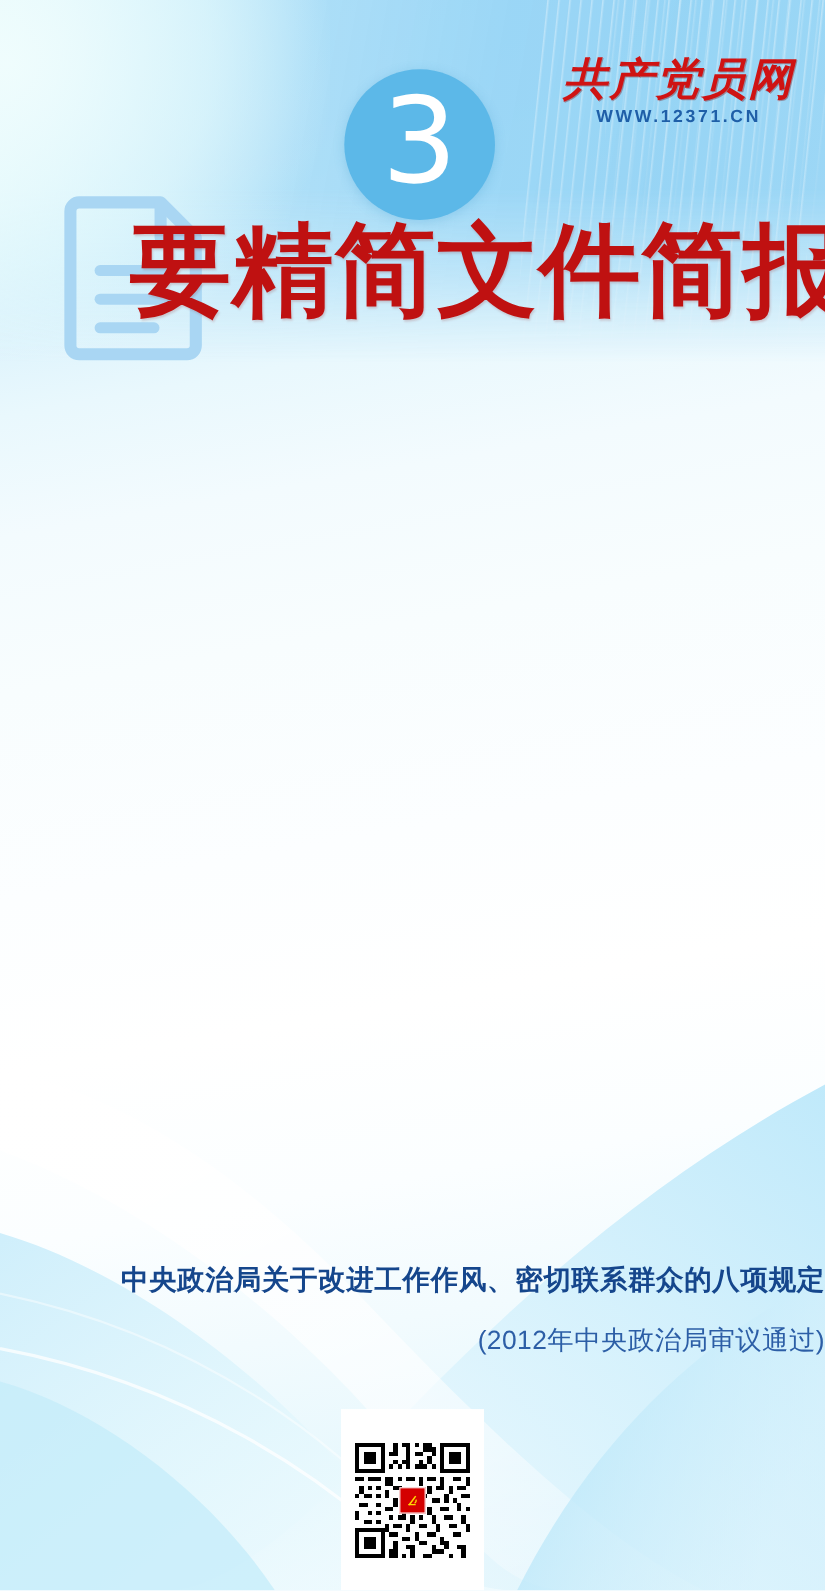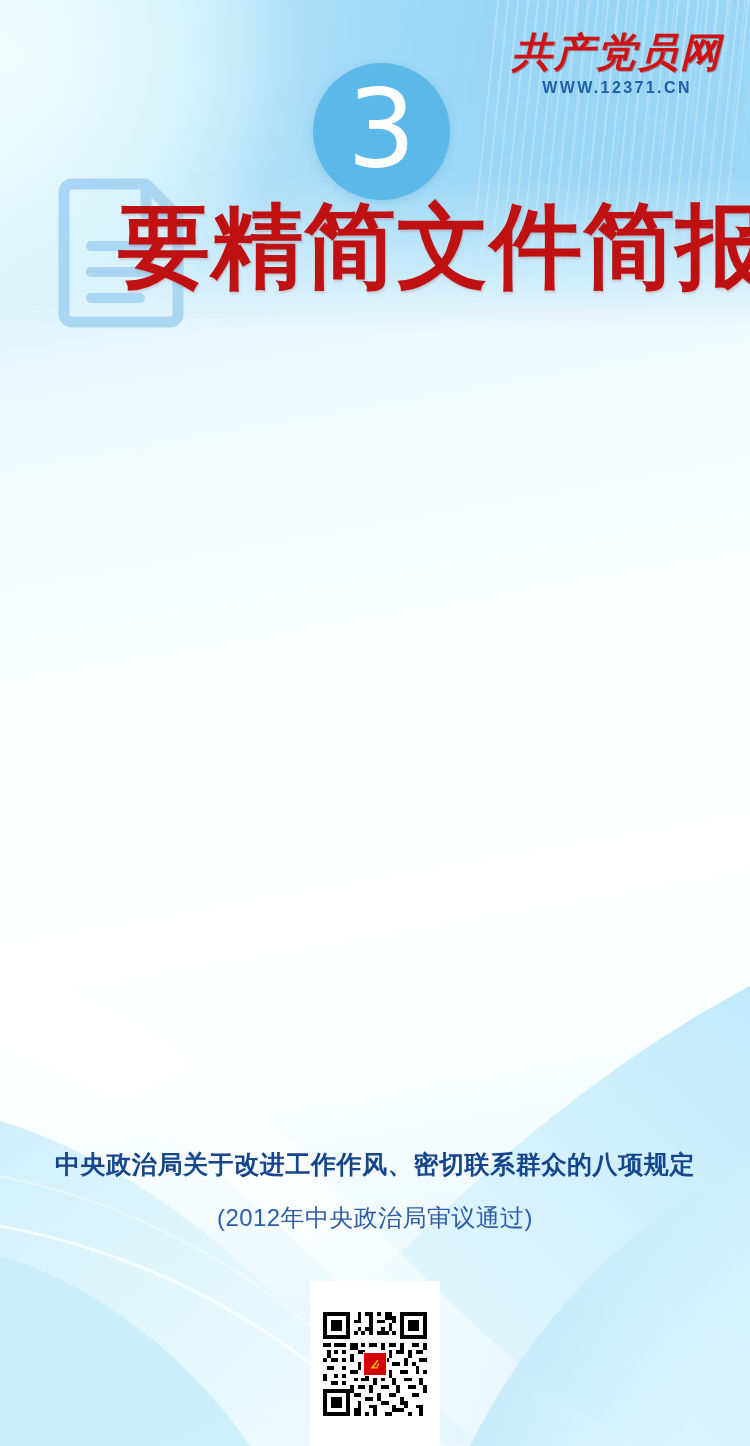--- a/index.html
+++ b/index.html
@@ -89,21 +89,21 @@
   .bg-waves {
     position: absolute;
     left: 0; right: 0; bottom: 0; height: 520px;
   }
   .bg-waves svg { display: block; width: 750px; height: 520px; }
 
   
   .logo-block {
     position: absolute;
     right: 24px;
-    top: 33px;
+    top: 52px;
     width: 218px;
     text-align: center;
     line-height: 1;
   }
   .logo-cn {
     display: block;
     font-family: "Liberation Serif", "DejaVu Serif", serif;
     font-weight: bold;
     font-style: italic;
     font-size: 40px;
@@ -182,21 +182,21 @@
     text-align-last: left;
     letter-spacing: 0.5px;
     text-indent: 106px;
   }
 
   
   .footer {
     position: absolute;
     left: 0; right: 0;
     top: 1150px;
-    text-align: center;
+    text-align: right;
   }
   .footer-title {
     font-family: "Liberation Serif", "DejaVu Serif", serif;
     font-size: 25px;
     font-weight: bold;
     color: #15468c;
     letter-spacing: 0.6px;
     line-height: 1.2;
   }
   .footer-sub {

